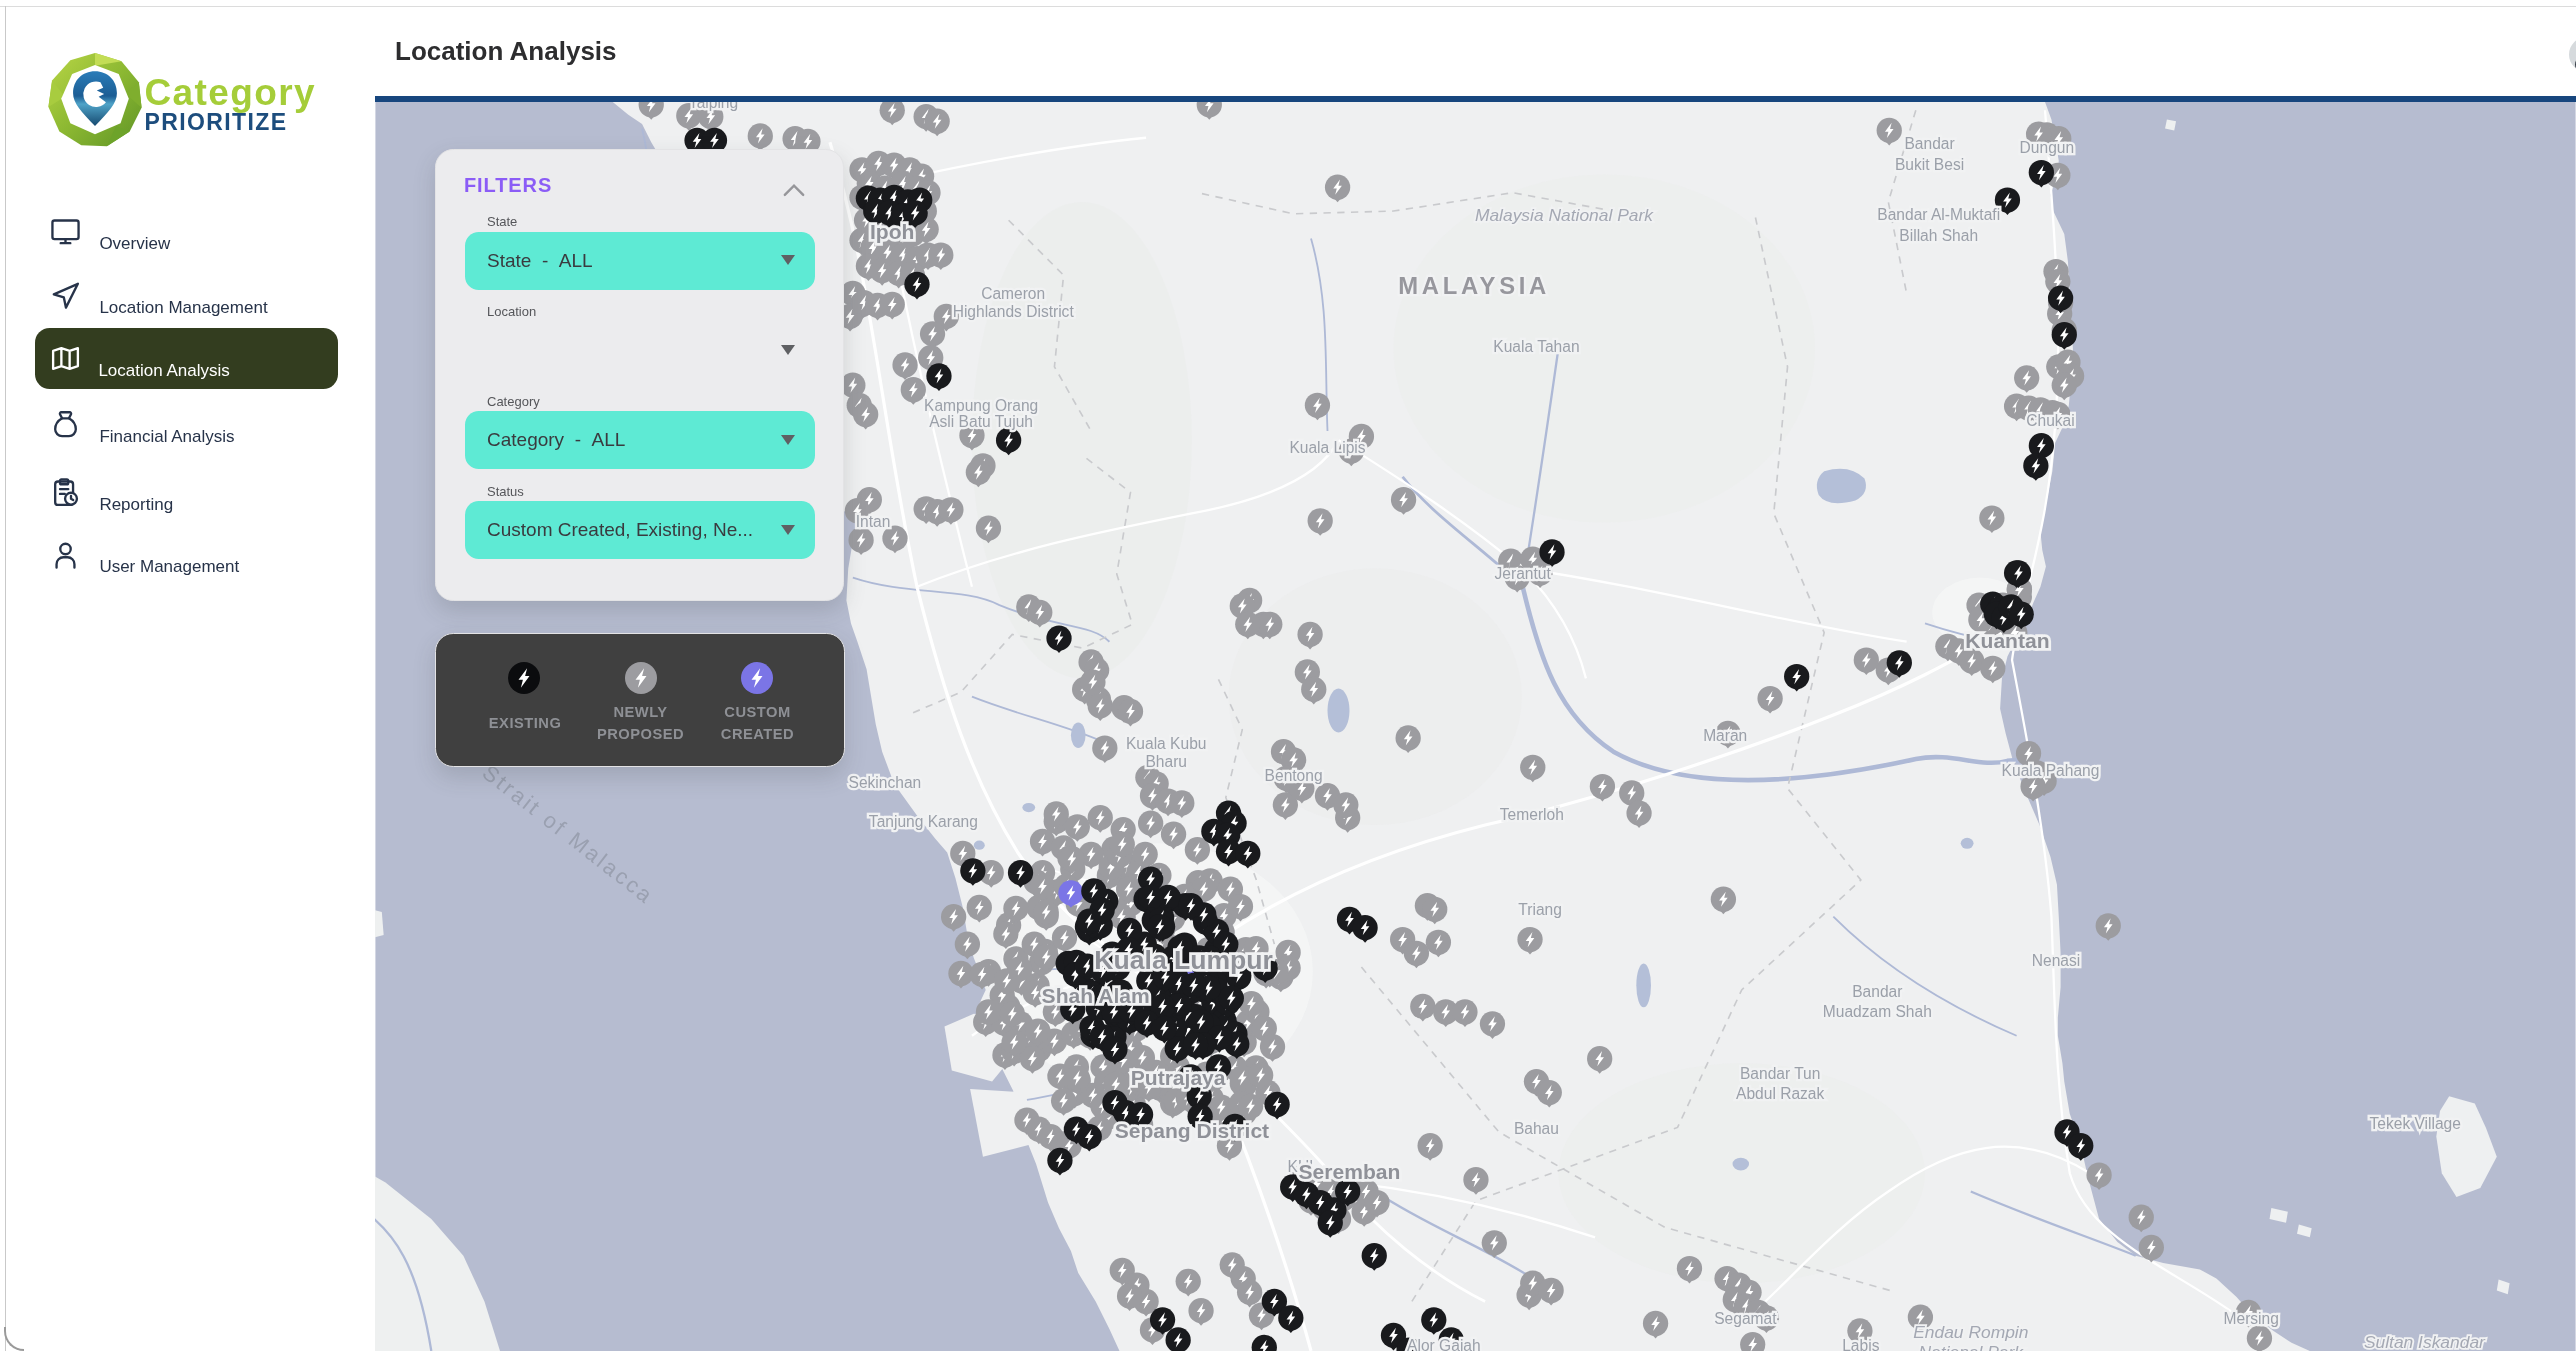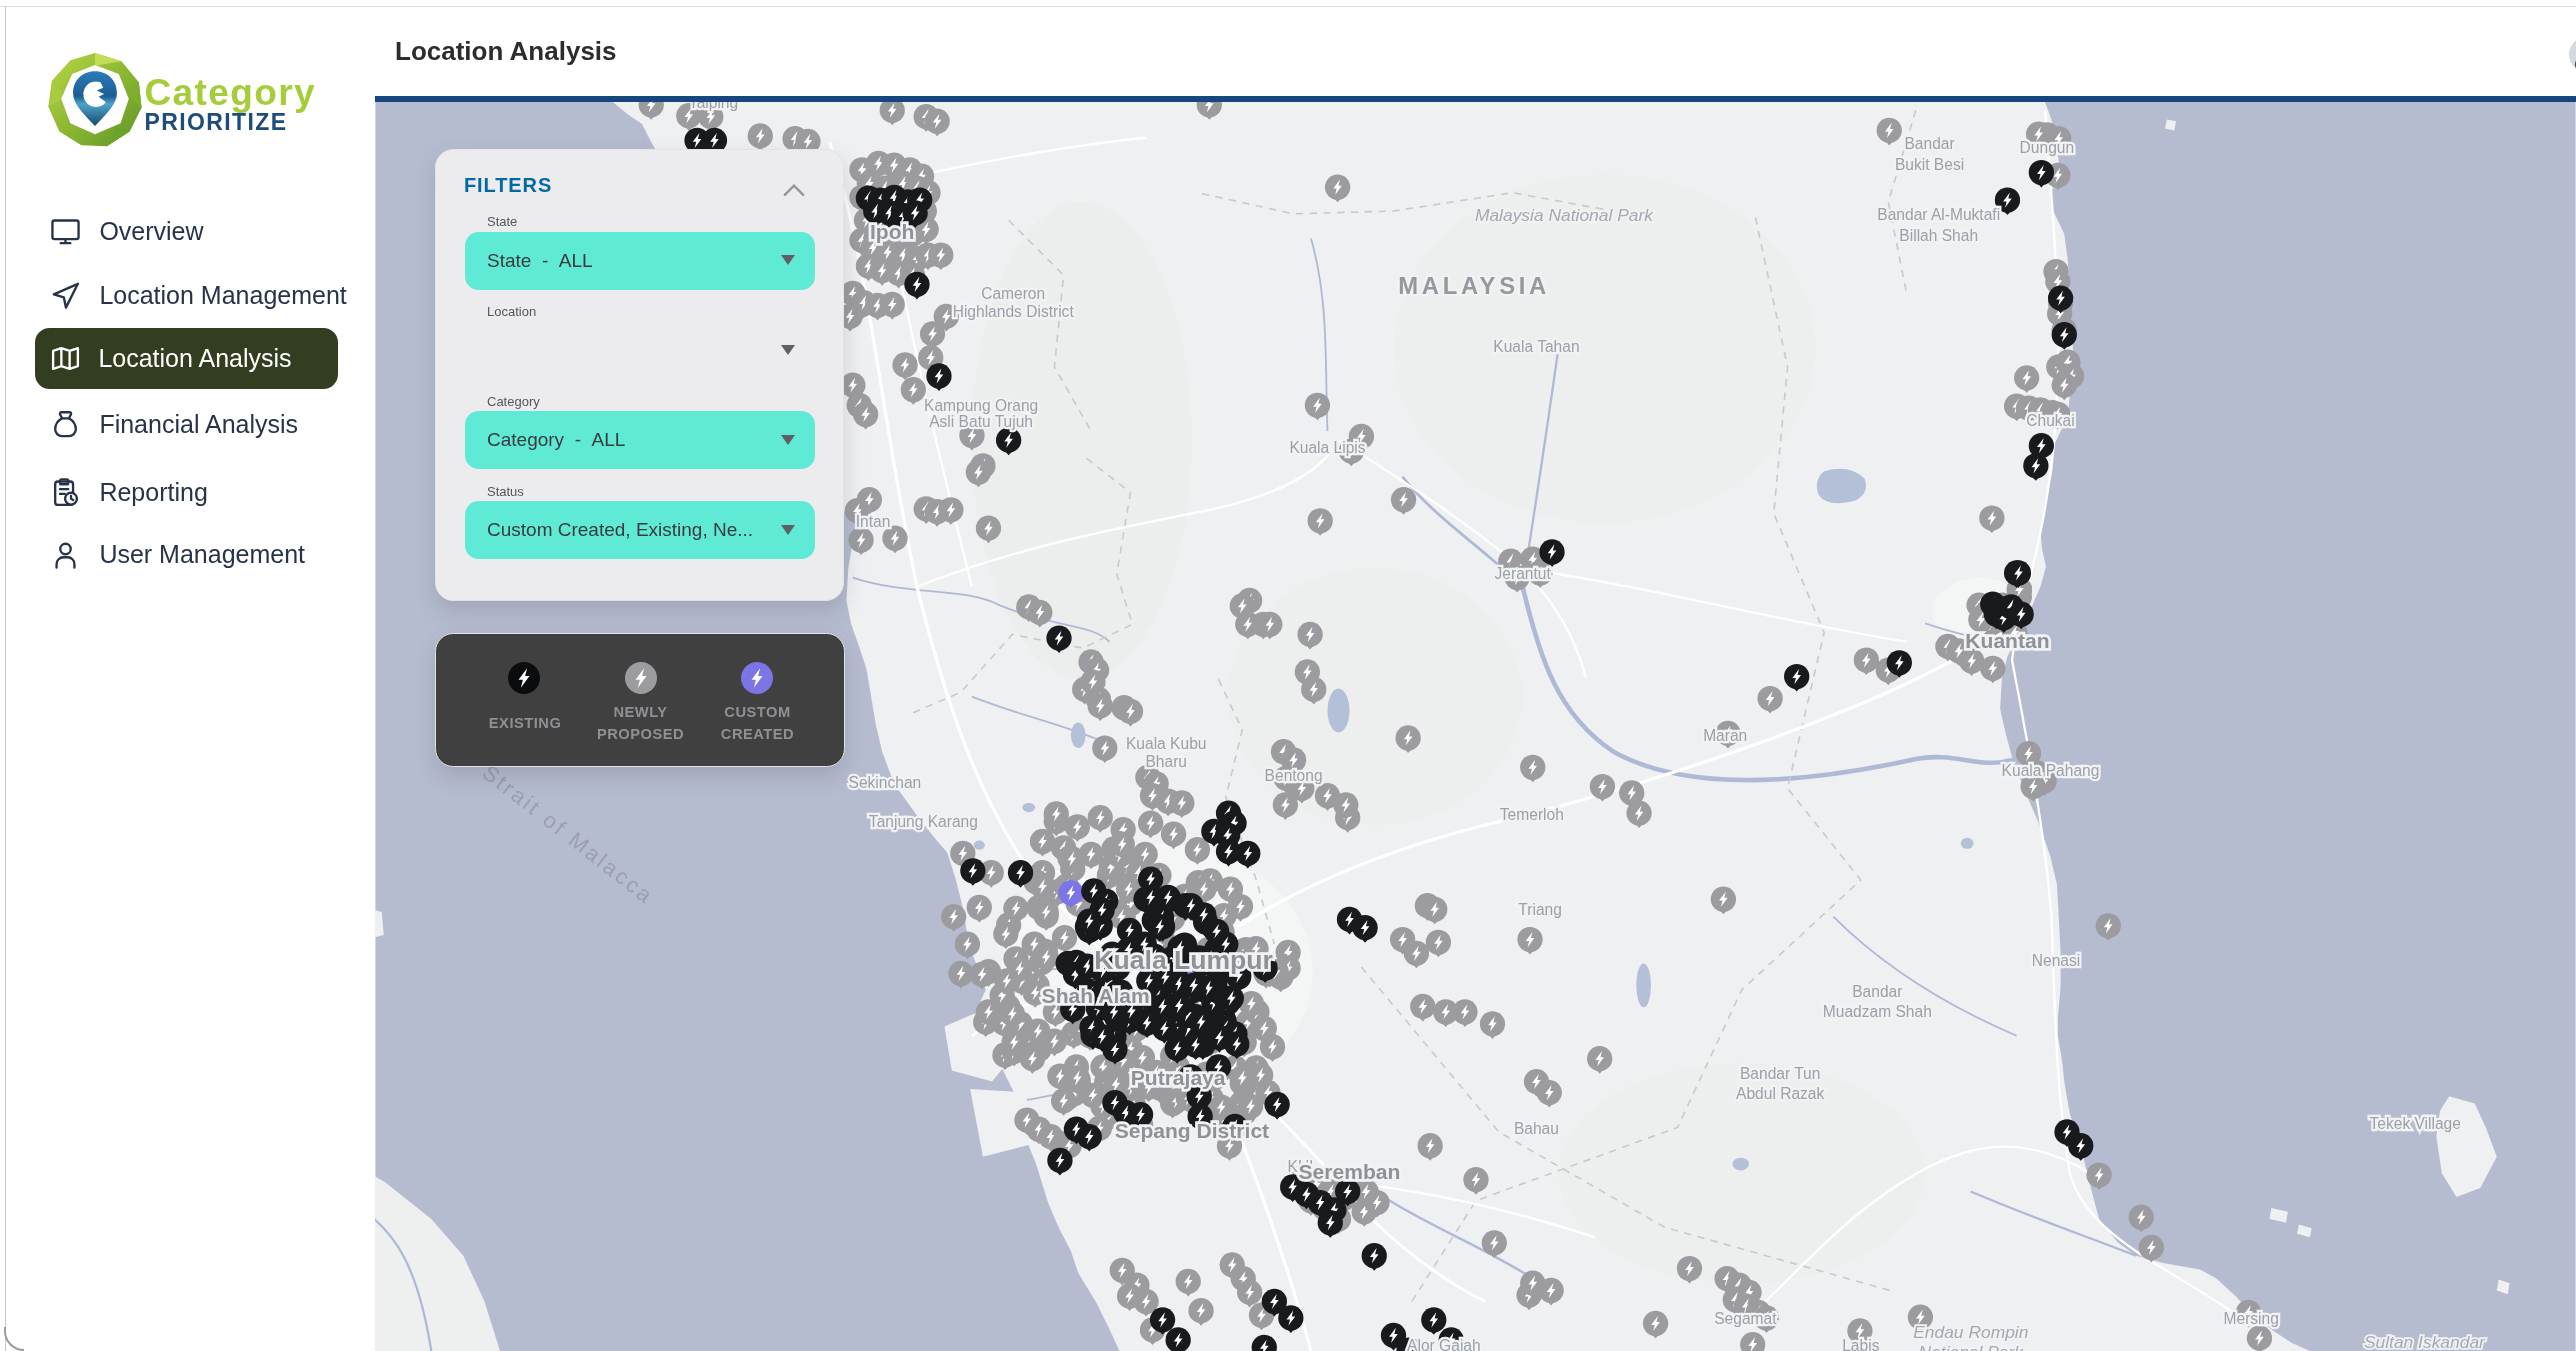--- a/index.html
+++ b/index.html
@@ -11,27 +11,27 @@
 #header{position:absolute;left:375px;top:7.3px;width:2201px;height:89px;background:#fff}
 #title{position:absolute;left:20px;top:29px;font-size:26px;font-weight:700;color:#2d2d2f}
 #bluebar{position:absolute;left:375px;top:96px;width:2201px;height:5.5px;background:#17467e}
 #avatar{position:absolute;left:2569px;top:37px;width:35px;height:35px;border-radius:50%;background:#d6dadd;overflow:hidden}
 #avbody{position:absolute;left:5.5px;top:20px;width:24px;height:14.7px;border-radius:7.3px;background:#3a4049}
 #sidebar{position:absolute;left:6.4px;top:7.3px;width:369px;height:1344px;background:#fff}
 .brand1{position:absolute;left:138px;top:65px;font-size:37px;font-weight:700;color:#a5cd39;letter-spacing:1.4px}
 .brand2{position:absolute;left:138px;top:102px;font-size:23px;font-weight:700;color:#1d4d7d;letter-spacing:1.4px}
 .nav{position:absolute;left:0;width:369px;height:61px}
 .nav .ic{position:absolute;left:43px;top:13.8px}
-.nav .tx{position:absolute;left:93px;top:0;height:61px;line-height:61px;font-size:25px;color:#273349}
+.nav .tx{position:absolute;left:93px;top:12px;height:61px;line-height:61px;font-size:17px;color:#273349}
 #pill{position:absolute;left:29px;top:321px;width:303px;height:61px;background:#333d1f;border-radius:14.7px}
 #pill .ic{left:13.8px}
 #pill .tx{left:63px}
 #pill .tx{color:#ffffff}
 #filters{position:absolute;left:435px;top:149px;width:409px;height:452px;background:#ececee;border-radius:18.3px;box-shadow:0 9.2px 22px rgba(60,64,67,.18);border:0.9px solid #e3e3e5}
-#filters h3{position:absolute;left:28px;top:24px;font-size:20px;font-weight:700;letter-spacing:0.9px;color:#0369a1}
+#filters h3{position:absolute;left:28px;top:24px;font-size:20px;font-weight:700;letter-spacing:0.9px;color:#8b5cf6}
 #fchev{position:absolute;right:37px;top:33px}
 .flabel{position:absolute;left:51px;font-size:13px;color:#55565a}
 .fbox{position:absolute;left:29px;width:350px;height:58px;background:#5eead4;border-radius:13.8px;font-size:19px;color:#3a3b3f;line-height:58px;padding-left:22px;white-space:nowrap;overflow:hidden}
 .farr{position:absolute;left:345px;width:0;height:0;border-left:7.3px solid transparent;border-right:7.3px solid transparent;border-top:10px solid #5f6063}
 #legend{position:absolute;left:435px;top:633px;width:410px;height:134px;background:#404040;border-radius:18.3px;box-shadow:0 9.2px 22px rgba(60,64,67,.18);border:0.9px solid #e3e3e5}
 .lcirc{position:absolute;top:28px;width:32px;height:32px;border-radius:50%}
 .llab{position:absolute;font-size:14.7px;font-weight:700;color:#8e9095;letter-spacing:0.5px;text-align:center;line-height:22px;width:147px}
 svg.icn{display:block}
 </style></head>
 <body>

